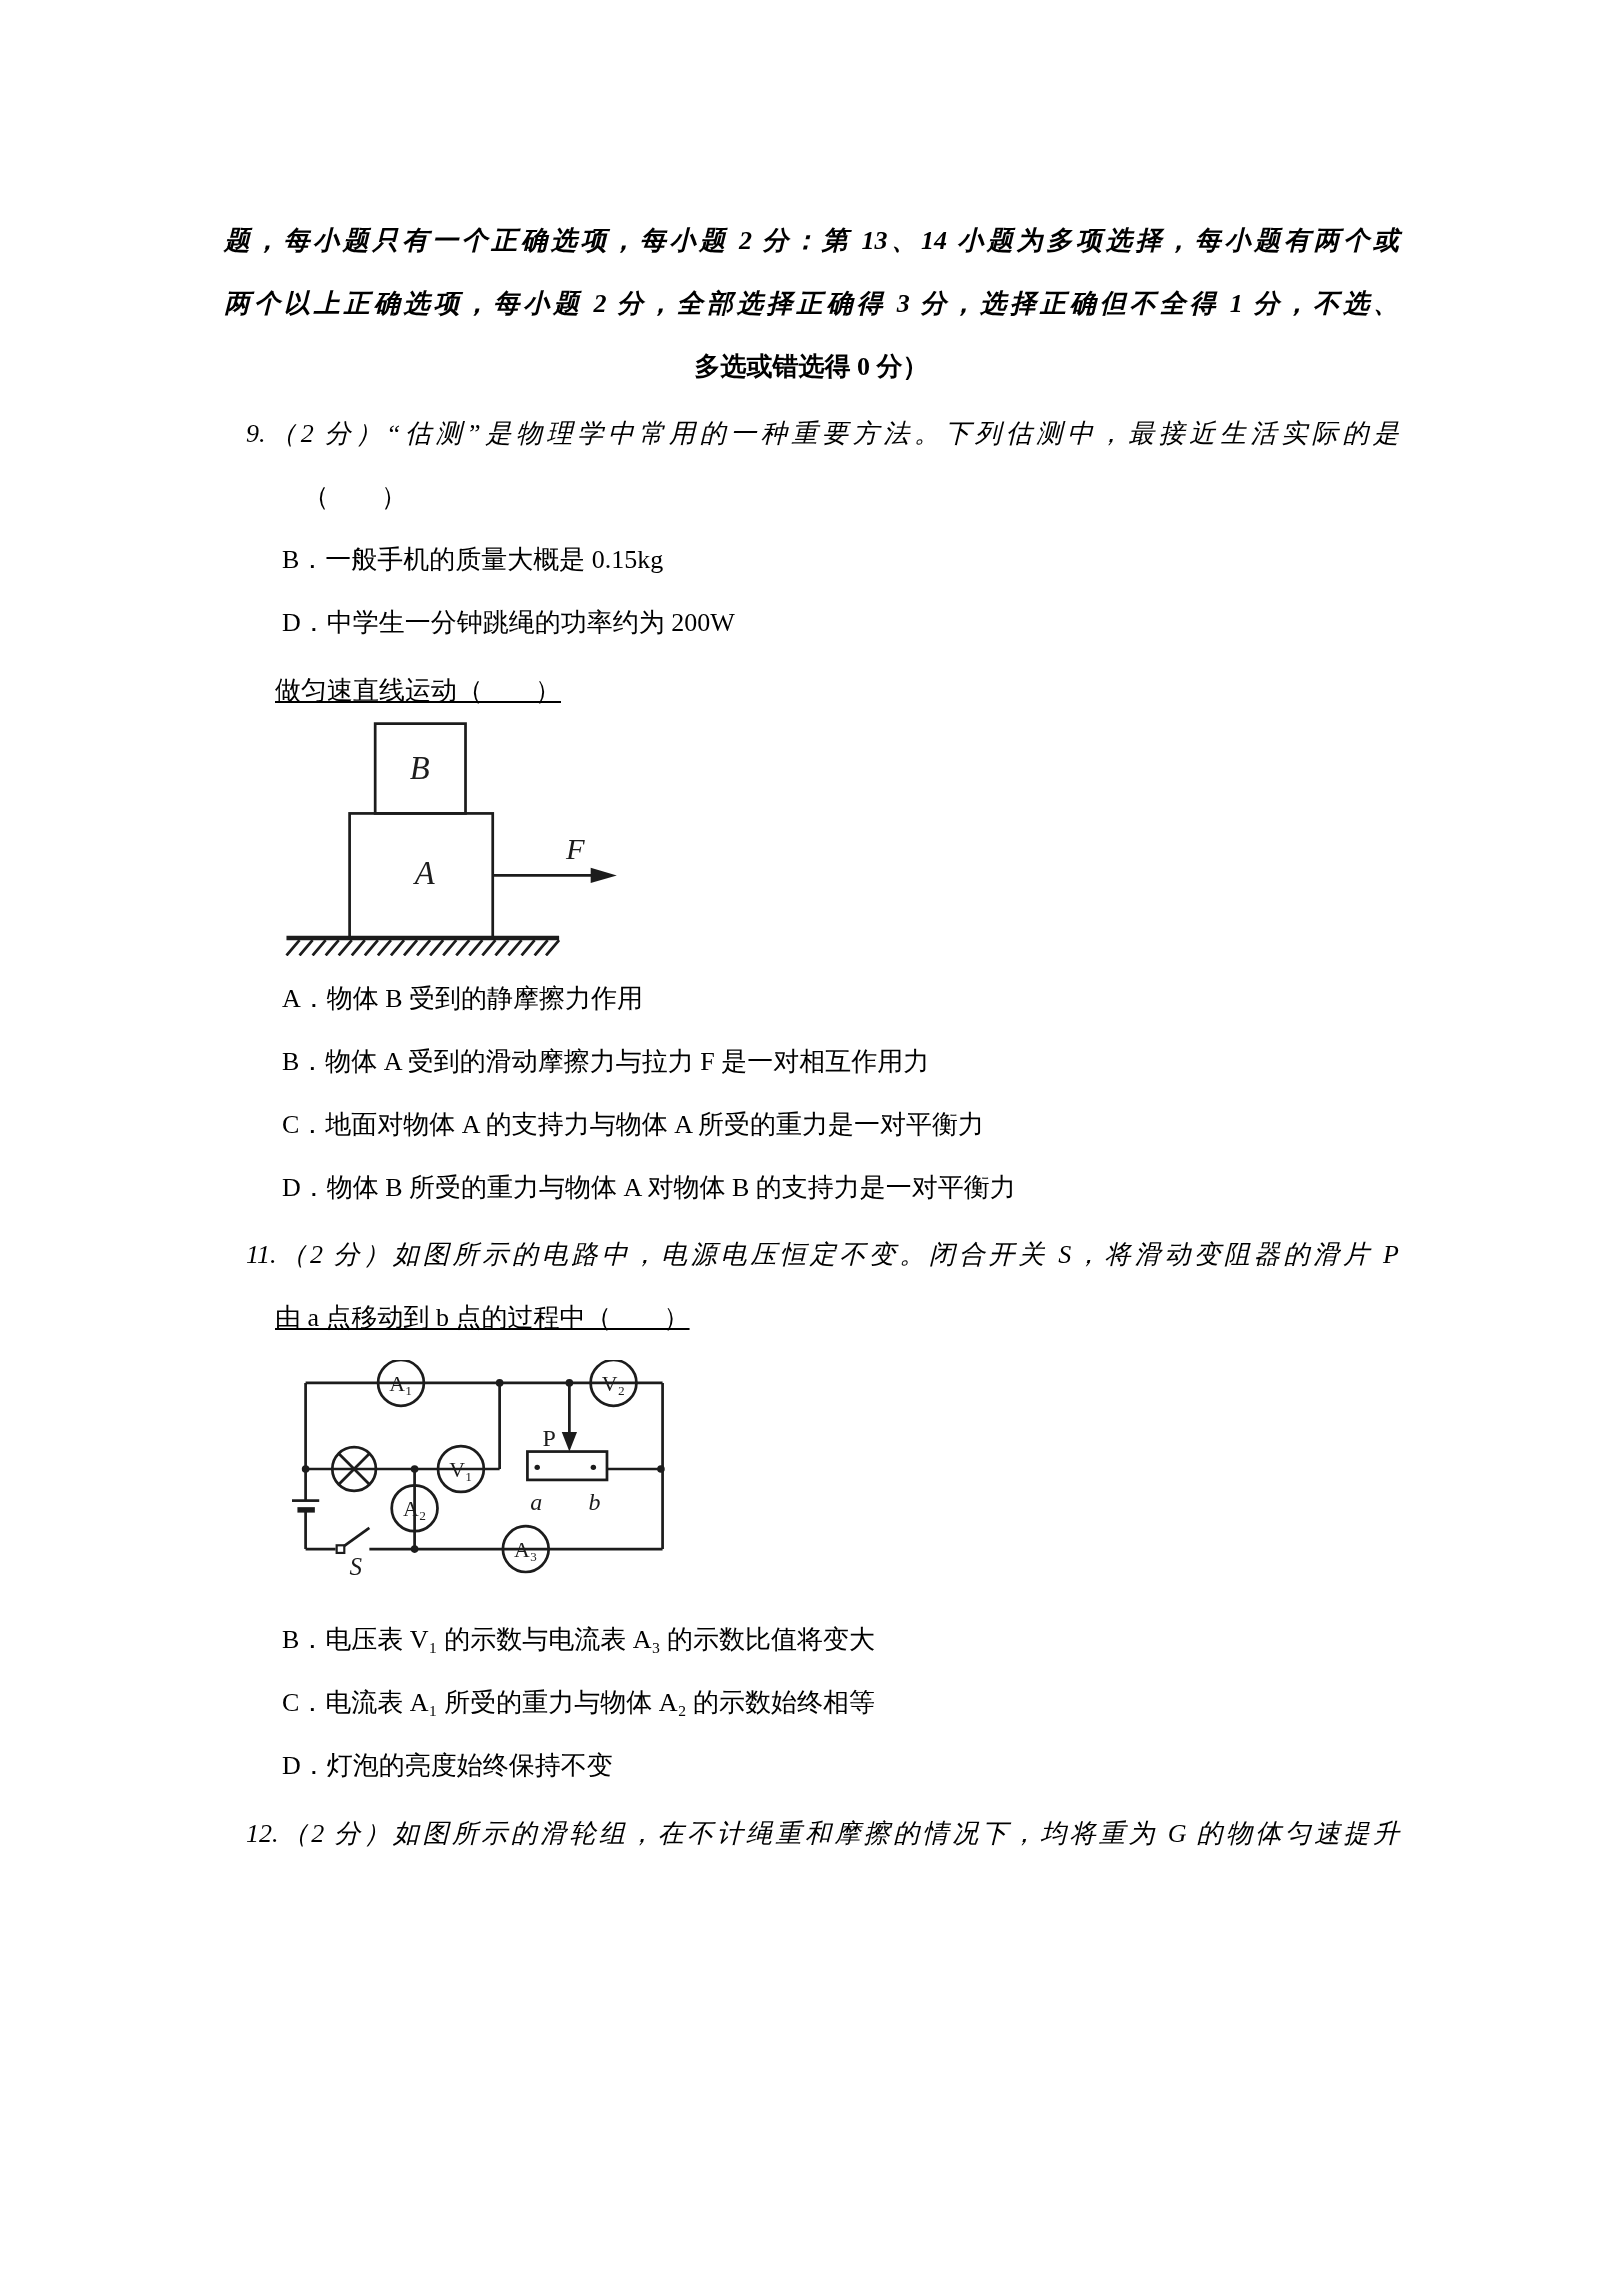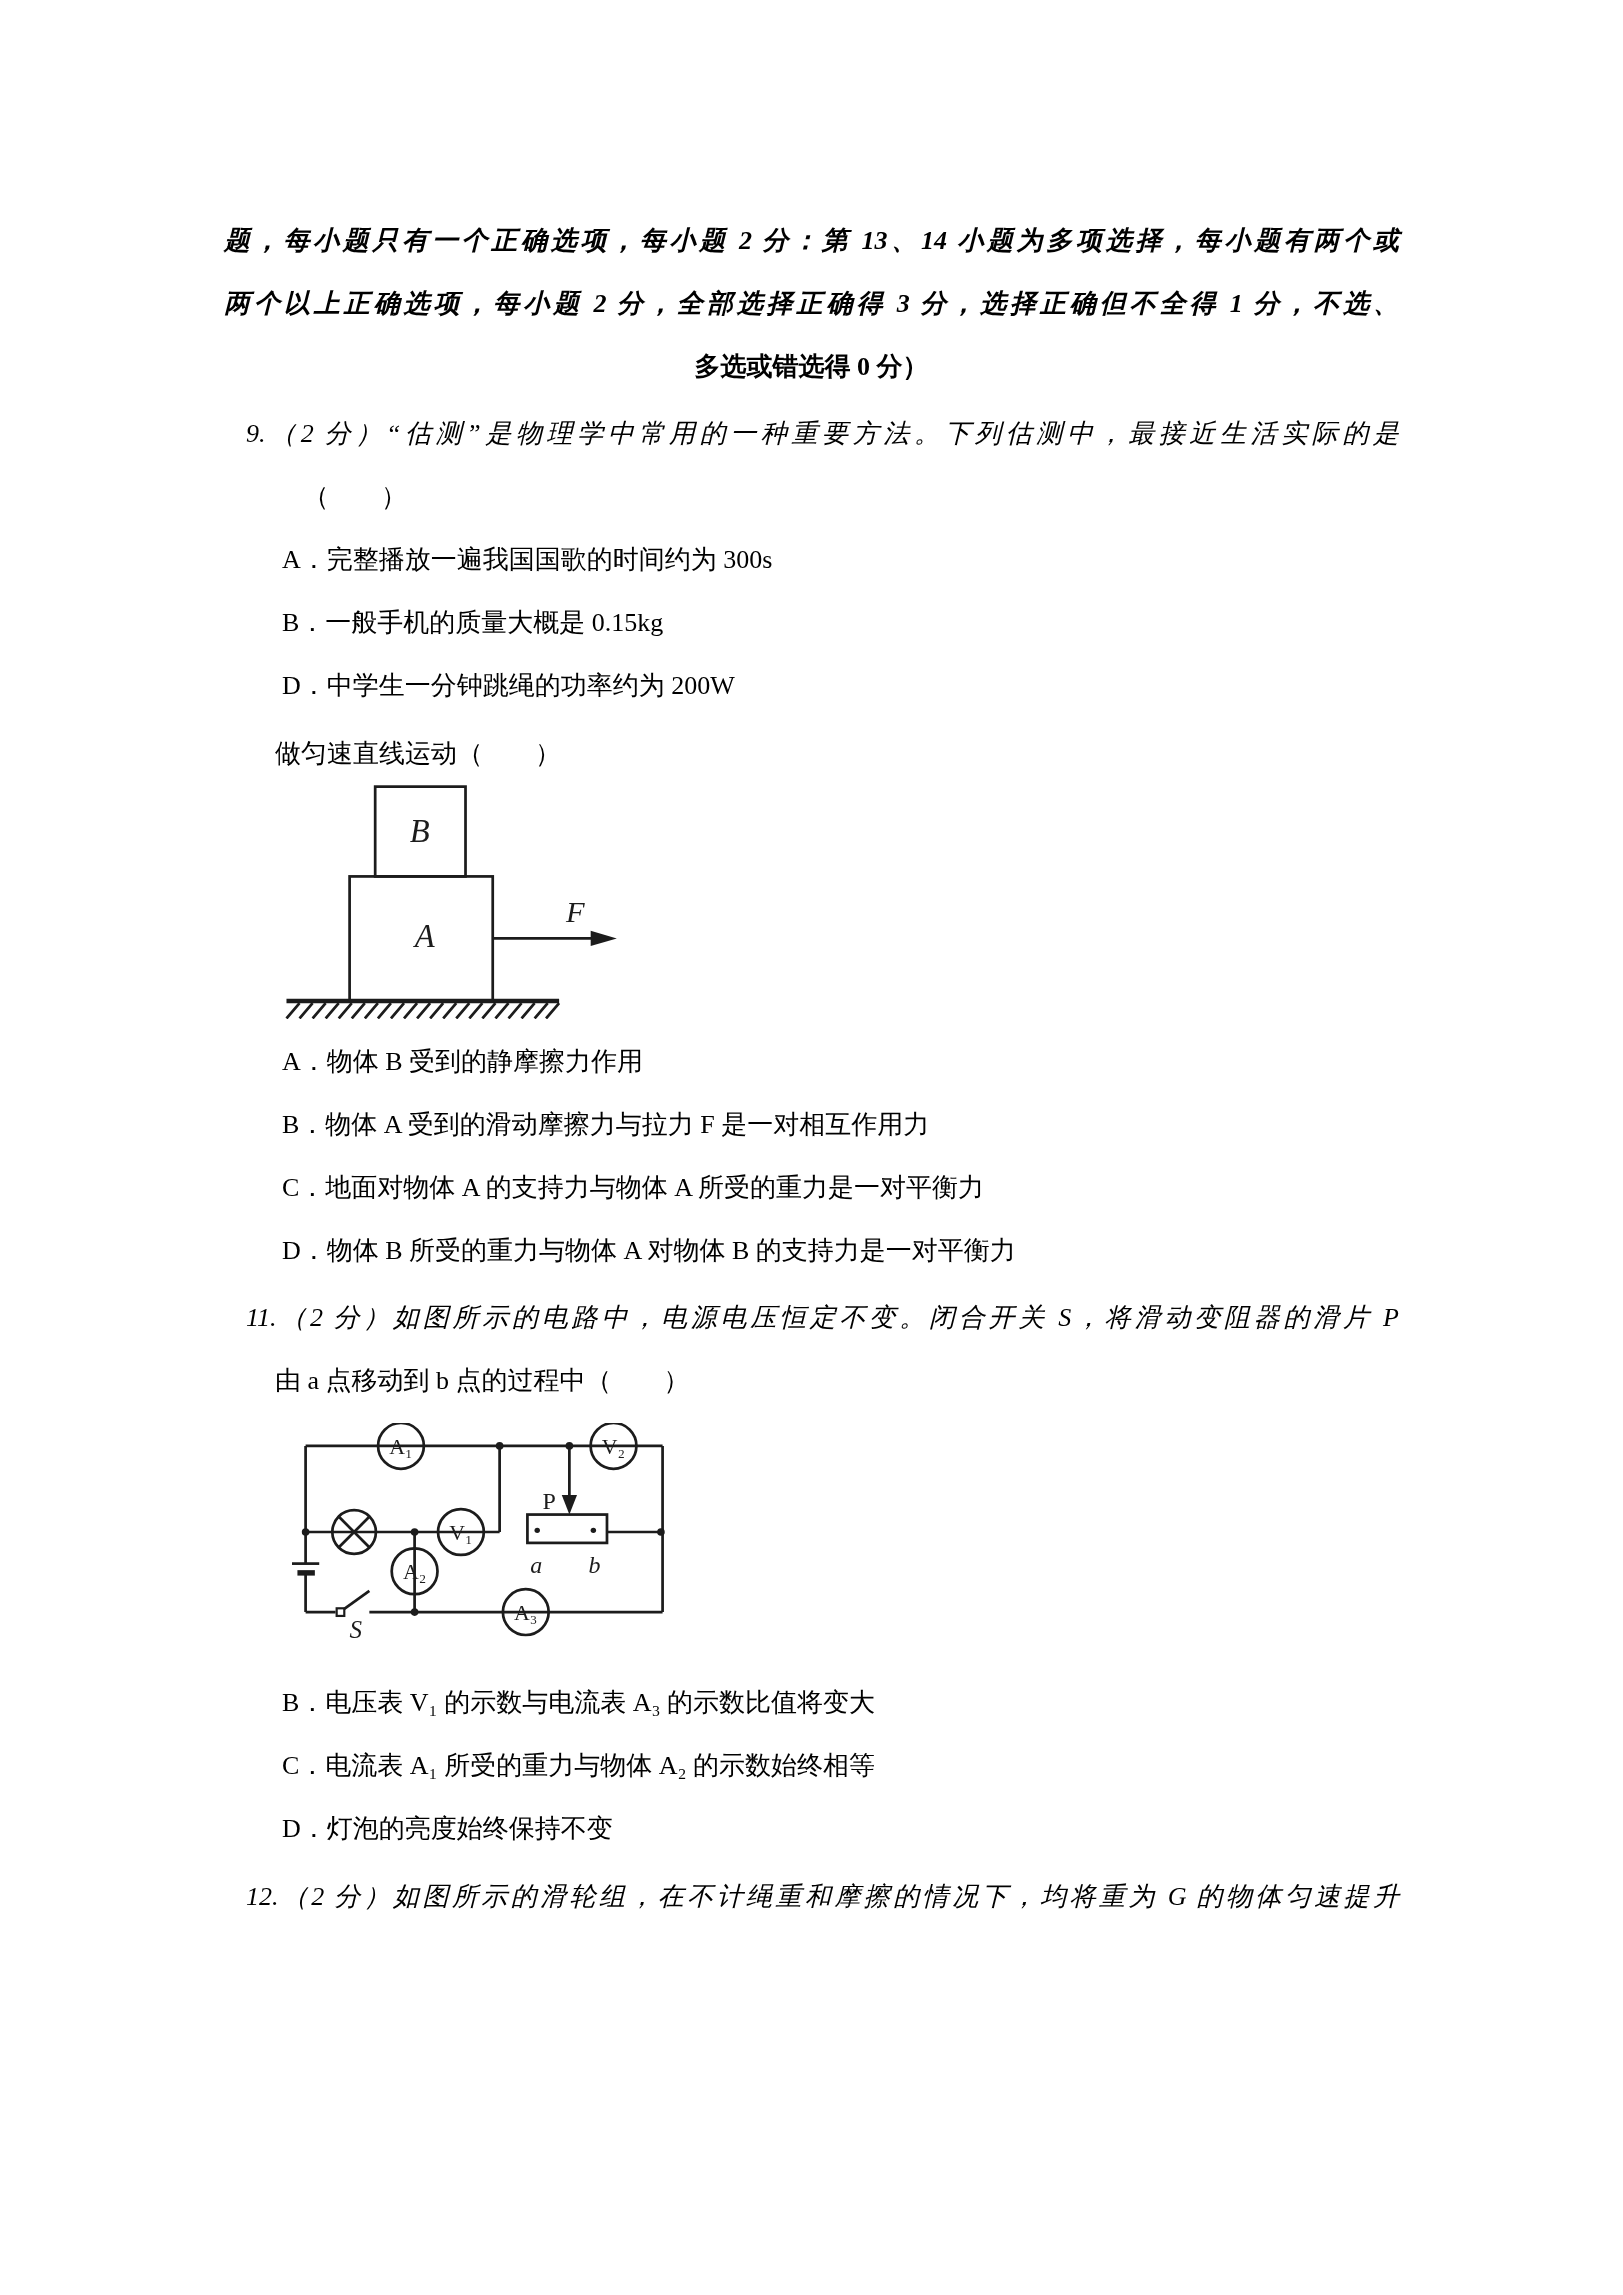--- a/index.html
+++ b/index.html
@@ -25,21 +25,21 @@
   }
   .fill {
     text-align: justify;
     text-align-last: justify;
     white-space: normal;
     font-style: italic;
   }
   .bold { font-weight: bold; text-align: center; }
   .q { margin-top: 4.4px; }
   .qline { padding-left: 22px; }
-  .cont  { padding-left: 51px; }
+  .cont  { padding-left: 51px; text-decoration: underline; }
   .opt   { padding-left: 58px; }
   .blankline { padding-left: 79px; }
   .fig10 { margin: 0 0 11px 60px; width: 338px; height: 234px; }
   .fig11 { margin: 11px 0 30px 65px; width: 382px; height: 218px; }
   svg { display: block; }
   .stroke { stroke: #1c1c1c; fill: none; }
   .meterlabel {
     font-family: "Liberation Serif", "DejaVu Serif", serif;
     font-size: 40px;
     fill: #1c1c1c;
@@ -54,21 +54,20 @@
 
 <div class="content">
 
   <div class="line bold fill">题，每小题只有一个正确选项，每小题 2 分：第 13、14 小题为多项选择，每小题有两个或</div>
   <div class="line bold fill">两个以上正确选项，每小题 2 分，全部选择正确得 3 分，选择正确但不全得 1 分，不选、</div>
   <div class="line bold">多选或错选得 0 分）</div>
 
   <div class="q">
     <div class="line qline fill">9.（2 分）“估测”是物理学中常用的一种重要方法。下列估测中，最接近生活实际的是</div>
     <div class="line blankline">（　　）</div>
-    <div class="line opt">A．完整播放一遍我国国歌的时间约为 300s</div>
     <div class="line opt">B．一般手机的质量大概是 0.15kg</div>
     <div class="line opt">D．中学生一分钟跳绳的功率约为 200W</div>
   </div>
 
   <div class="q">
     <div class="line cont">做匀速直线运动（　　）</div>
 
     <div class="fig10">
       <svg width="338" height="234" viewBox="0 0 620 430" style="font-size:48px">
 

